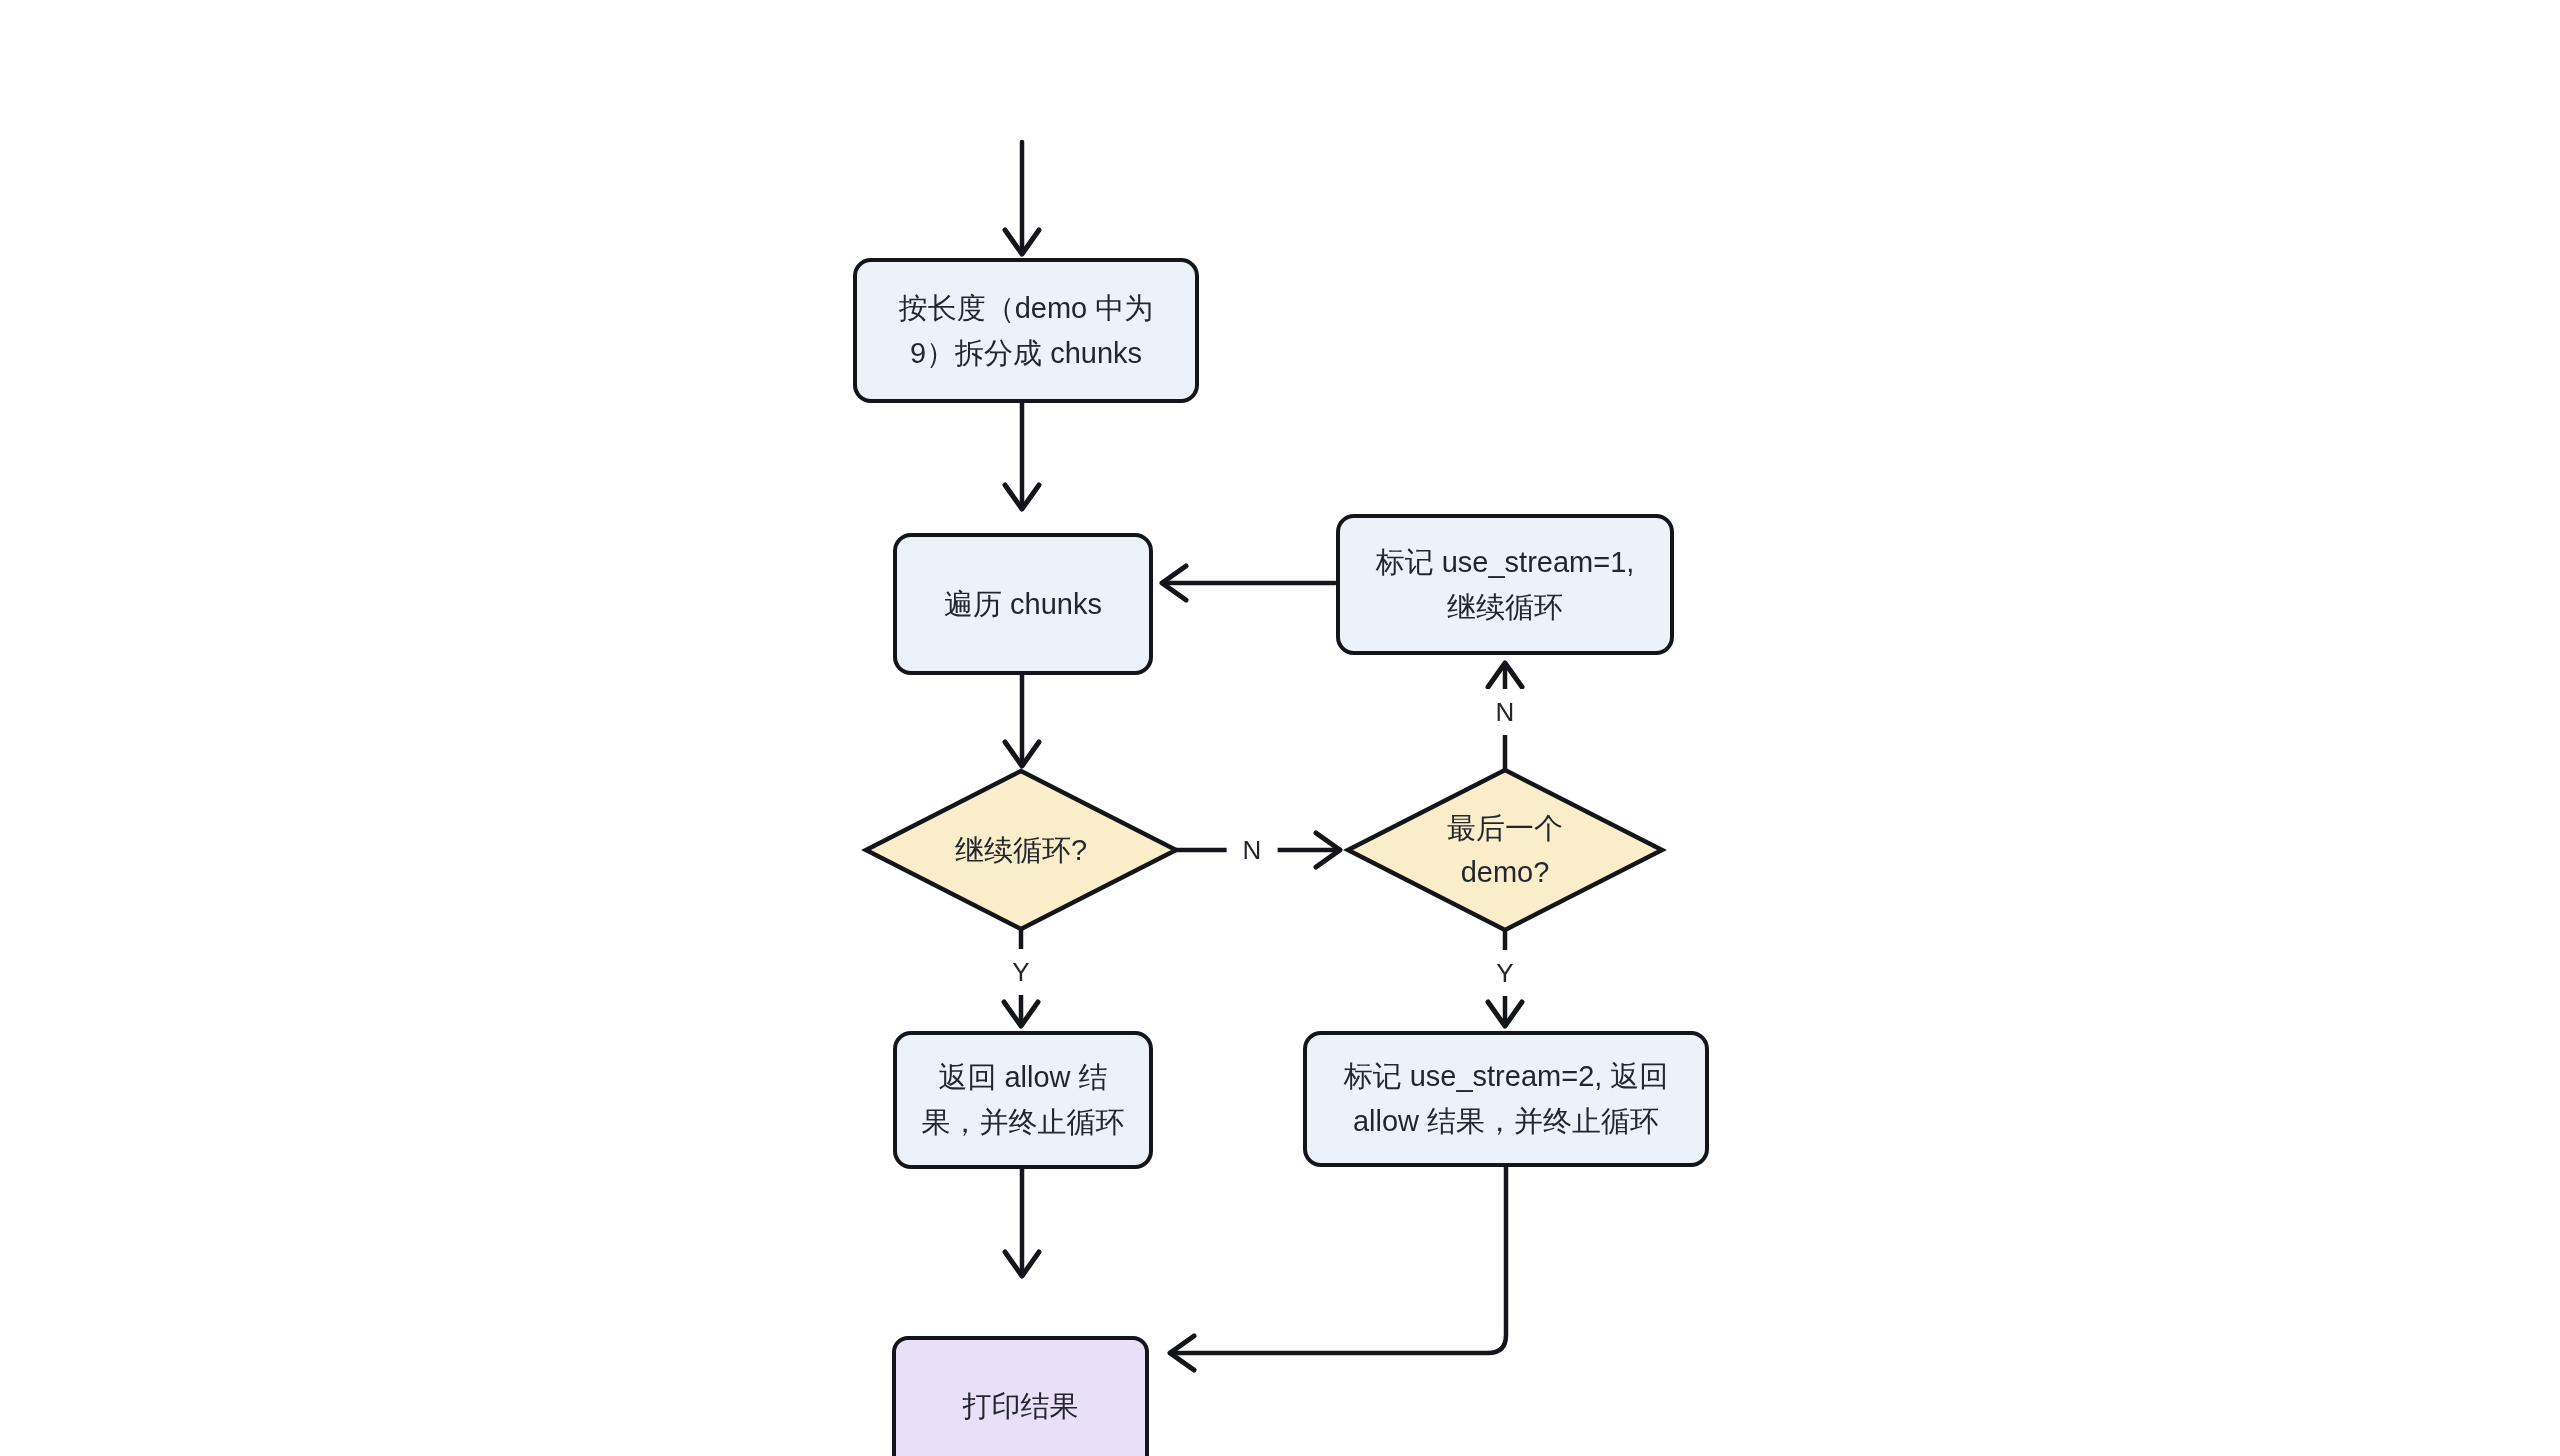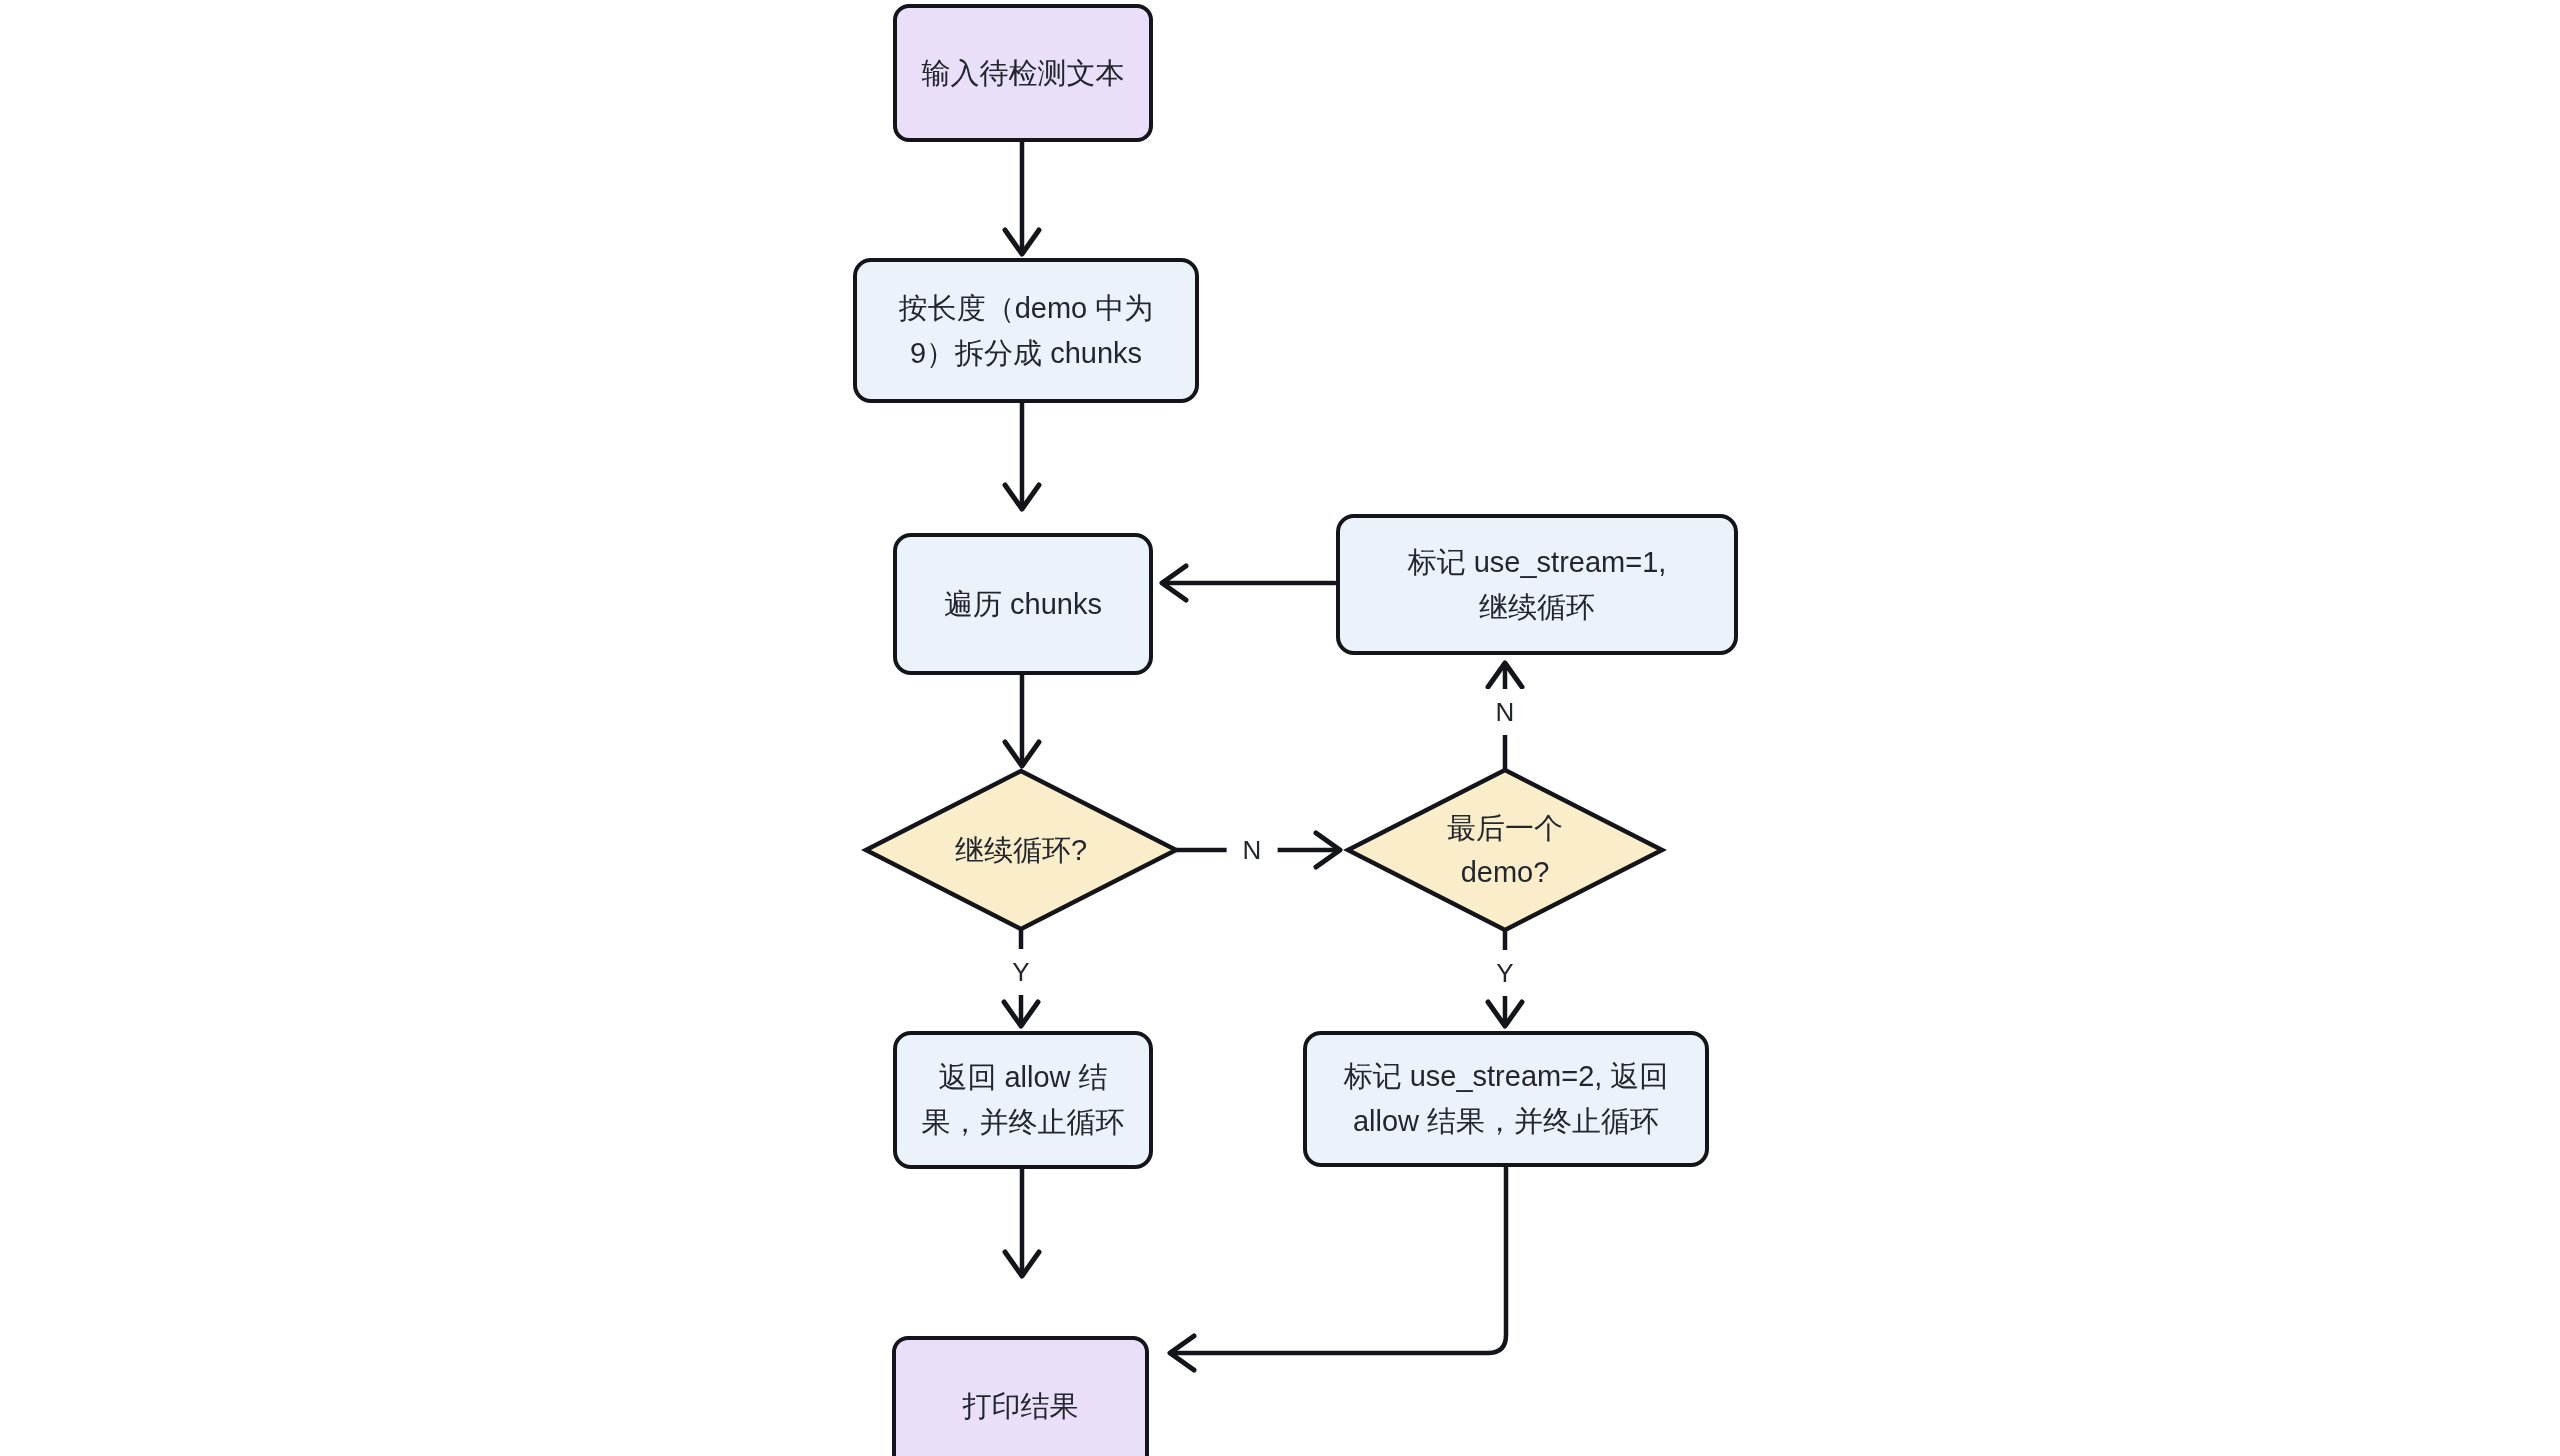--- a/index.html
+++ b/index.html
@@ -22,21 +22,21 @@
     text-align:center;white-space:pre-line;
     font-size:29px;line-height:45px;color:var(--text,#24262e);
     border:4px solid var(--border,#14151a);
   }
   .purple{background:var(--node-purple,#E9DFF8);border-radius:16px;}
   .blue{background:var(--node-blue,#ECF2FA);border-radius:18px;}
 
   #node-input        {left:893px; top:4px;    width:260px; height:138px;}
   #node-split        {left:853px; top:258px;  width:346px; height:145px;}
   #node-iterate      {left:893px; top:513px;  width:260px; height:142px;margin-top:20px;}
-  #node-mark1        {left:1336px;top:514px;  width:402px; height:141px;}
+  #node-mark1        {left:1336px;top:514px;  width:338px; height:141px;}
   #node-return-block {left:893px; top:1031px; width:260px; height:138px;}
   #node-mark2        {left:1303px;top:1031px; width:406px; height:136px;}
   #node-print        {left:892px; top:1336px; width:257px; height:141px;}
 
   .diamond-label{
     position:absolute;transform:translate(-50%,-50%);
     text-align:center;white-space:pre-line;
     font-size:29px;line-height:44px;color:var(--text,#24262e);
   }
   #label-violation{left:1021px;top:850px;}
@@ -106,21 +106,20 @@
 
     <g>
       <path class="shaft" d="M1506 1167 L1506 1335 Q1506 1353 1488 1353 L1172 1353"></path>
       <path class="head" d="M1194 1336 L1170 1353 L1194 1370"></path>
     </g>
 
     <polygon class="diamond" points="1021,771 1176,850 1021,929 866,850"></polygon>
     <polygon class="diamond" points="1505,770 1662,850 1505,930 1348,850"></polygon>
   </svg>
 
-  <div class="node purple" id="node-input">输入待检测文本</div>
 
   <div class="node blue" id="node-split">按长度（demo 中为
 9）拆分成 chunks</div>
 
   <div class="node blue" id="node-iterate">遍历 chunks</div>
 
   <div class="node blue" id="node-mark1">标记 use_stream=1,
 继续循环</div>
 
   <div class="node blue" id="node-return-block">返回 allow 结

